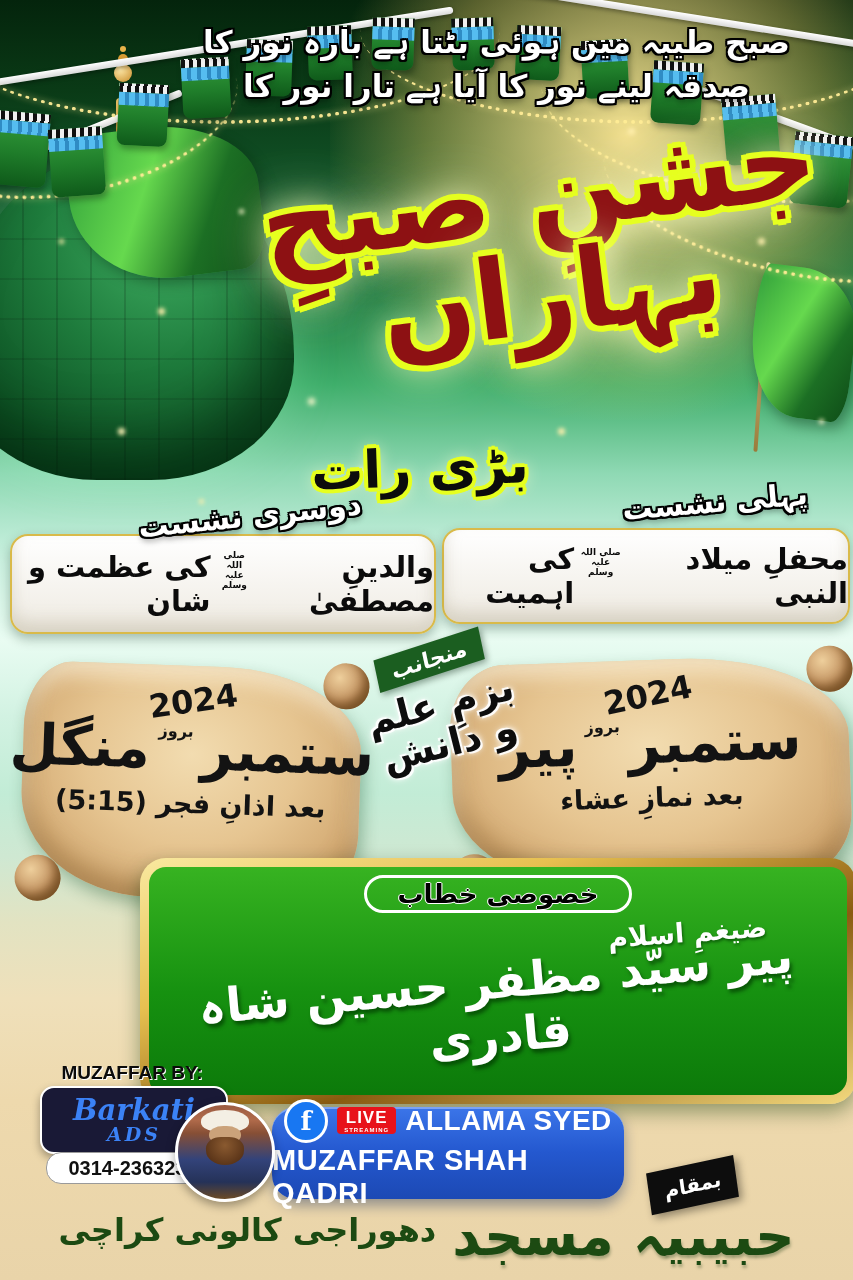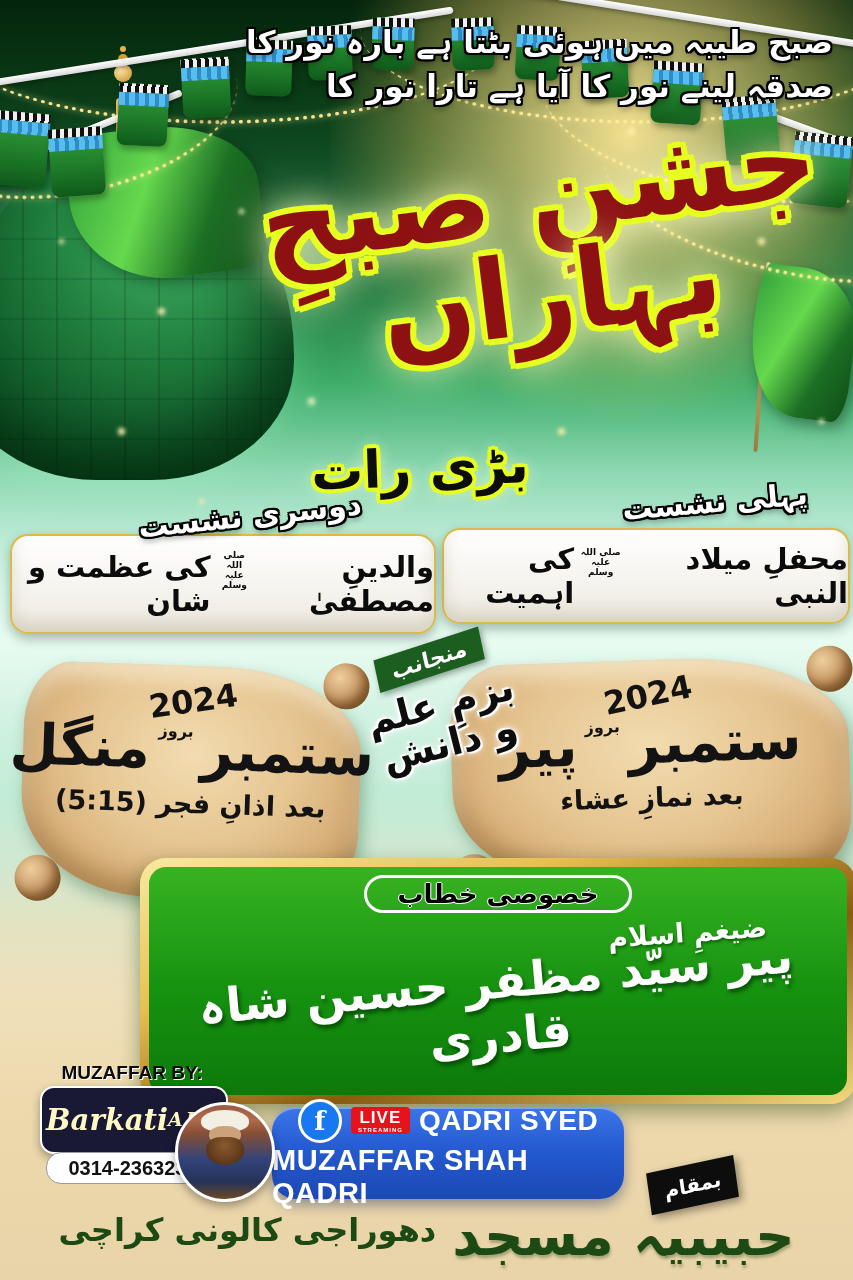--- a/index.html
+++ b/index.html
@@ -66,21 +66,21 @@
   .sparkles{position:absolute;left:0;top:0;width:3px;height:3px;border-radius:50%;z-index:3;
     box-shadow:160px 310px 4px 2px #ffefad,310px 400px 5px 2px #fff8cf,420px 350px 4px 1px #ffefad,
       120px 430px 4px 2px #fff3b8,60px 240px 4px 1px #ffefad,240px 210px 4px 1px #fff8cf,
       560px 430px 4px 2px #ffefad,660px 330px 4px 1px #fff3b8,760px 240px 4px 2px #ffefad,
       820px 420px 4px 1px #fff8cf,360px 470px 5px 2px #fff8cf,200px 500px 4px 1px #ffefad,
       90px 560px 4px 1px #fff3b8,700px 500px 4px 1px #ffefad,500px 560px 4px 1px #fff8cf,
       630px 130px 4px 2px #ffefad;}
   
   .rtl{direction:rtl;}
   .ob{color:#fff;text-shadow:2px 0 0 #000,-2px 0 0 #000,0 2px 0 #000,0 -2px 0 #000,
-      2px 2px 0 #000,-2px -2px 0 #000,2px -2px 0 #000,-2px 2px 0 #000,0 4px 6px rgba(0,0,0,.4);text-align:right;}
+      2px 2px 0 #000,-2px -2px 0 #000,2px -2px 0 #000,-2px 2px 0 #000,0 4px 6px rgba(0,0,0,.4);}
   
   .poem{position:absolute;left:160px;right:20px;top:24px;z-index:5;text-align:center;font-weight:bold;}
   .poem .l1{font-size:31px;}
   .poem .l2{font-size:31px;margin-top:8px;}
   
   .title-main{position:absolute;left:250px;top:140px;width:590px;z-index:5;text-align:center;
     transform:rotate(-7deg);font-size:110px;line-height:.94;font-weight:bold;color:#8d1113;
     text-shadow:-6px 0 0 #e6ff1f,6px 0 0 #e6ff1f,0 -6px 0 #e6ff1f,0 6px 0 #e6ff1f,
       -5px -5px 0 #e6ff1f,5px -5px 0 #e6ff1f,-5px 5px 0 #e6ff1f,5px 5px 0 #e6ff1f,
       0 0 34px #fbffc0,0 0 60px rgba(255,255,200,.8);}
@@ -144,22 +144,22 @@
   .big-name{position:absolute;left:18px;right:18px;top:88px;font-size:47px;font-weight:bold;color:#fff;
     text-align:center;direction:rtl;transform:rotate(-5deg);line-height:1.15;
     text-shadow:2px 4px 4px rgba(0,55,0,.65);}
   
   .gold-ribbon{position:absolute;left:560px;top:1078px;width:293px;height:10px;z-index:5;
     background:linear-gradient(90deg,#f3d97e,#caa33a,#f9e9a0);}
   .designed-heading{position:absolute;left:40px;top:1062px;width:184px;z-index:7;text-align:center;
     font-family:"Liberation Sans",sans-serif;font-size:19px;font-weight:800;color:#0b0b0b;
     text-shadow:1px 1px 0 #fff;}
   .brand-box{position:absolute;left:40px;top:1086px;width:184px;height:64px;z-index:7;
-    background:#191936;border:2px solid #fff;border-radius:14px;display:flex;flex-direction:row;
-    align-items:center;justify-content:center;color:#fef9c3;box-shadow:0 4px 8px rgba(0,0,0,.35);}
+    background:#191936;border:2px solid #fff;border-radius:14px;display:flex;flex-direction:column;
+    align-items:center;justify-content:center;color:#3b82f6;box-shadow:0 4px 8px rgba(0,0,0,.35);}
   .brand{font-family:"DejaVu Serif",serif;font-style:italic;font-weight:bold;font-size:29px;line-height:1;}
   .brand-sub{font-family:"DejaVu Serif",serif;font-style:italic;font-weight:bold;font-size:19px;margin-top:-2px;letter-spacing:3px;}
   .phone-box{position:absolute;left:46px;top:1152px;width:172px;height:30px;z-index:7;background:#fff;
     border:1px solid #9a9a9a;border-radius:15px;display:flex;align-items:center;justify-content:center;
     font-family:"Liberation Sans",sans-serif;font-size:20px;font-weight:800;color:#111;}
   .photo{position:absolute;left:175px;top:1102px;width:94px;height:94px;z-index:8;border-radius:50%;
     border:3px solid #fff;overflow:hidden;box-shadow:0 4px 10px rgba(0,0,0,.35);
     background:linear-gradient(180deg,#9c5c42 0%,#b06a4a 16%,#874f35 30%,#33437a 58%,#253258 82%,#6b4a26 100%);}
   .turban{position:absolute;left:24%;top:5%;width:52%;height:24%;background:#f4efe4;border-radius:50% 50% 42% 42%;}
   .face{position:absolute;left:33%;top:22%;width:34%;height:20%;background:#cba27a;border-radius:45%;}
@@ -301,21 +301,21 @@
     <span class="beard"></span>
   </div>
 
   <div class="fb-pill">
     <div class="fb-row">
       <span class="fb-icon">f</span>
       <span class="live-badge">
         <span class="live-main">LIVE</span>
         <span class="live-sub">STREAMING</span>
       </span>
-      <span class="eng1">QADRI SYED</span>
+      <span class="eng1">ALLAMA SYED</span>
     </div>
     <div class="eng2">MUZAFFAR SHAH QADRI</div>
   </div>
 
   <div class="venue-badge rtl">بمقام</div>
   <div class="strip">
     <span class="mosque-big">حبیبیہ مسجد</span>
     <span class="mosque-small">دھوراجی کالونی کراچی</span>
   </div>
 

